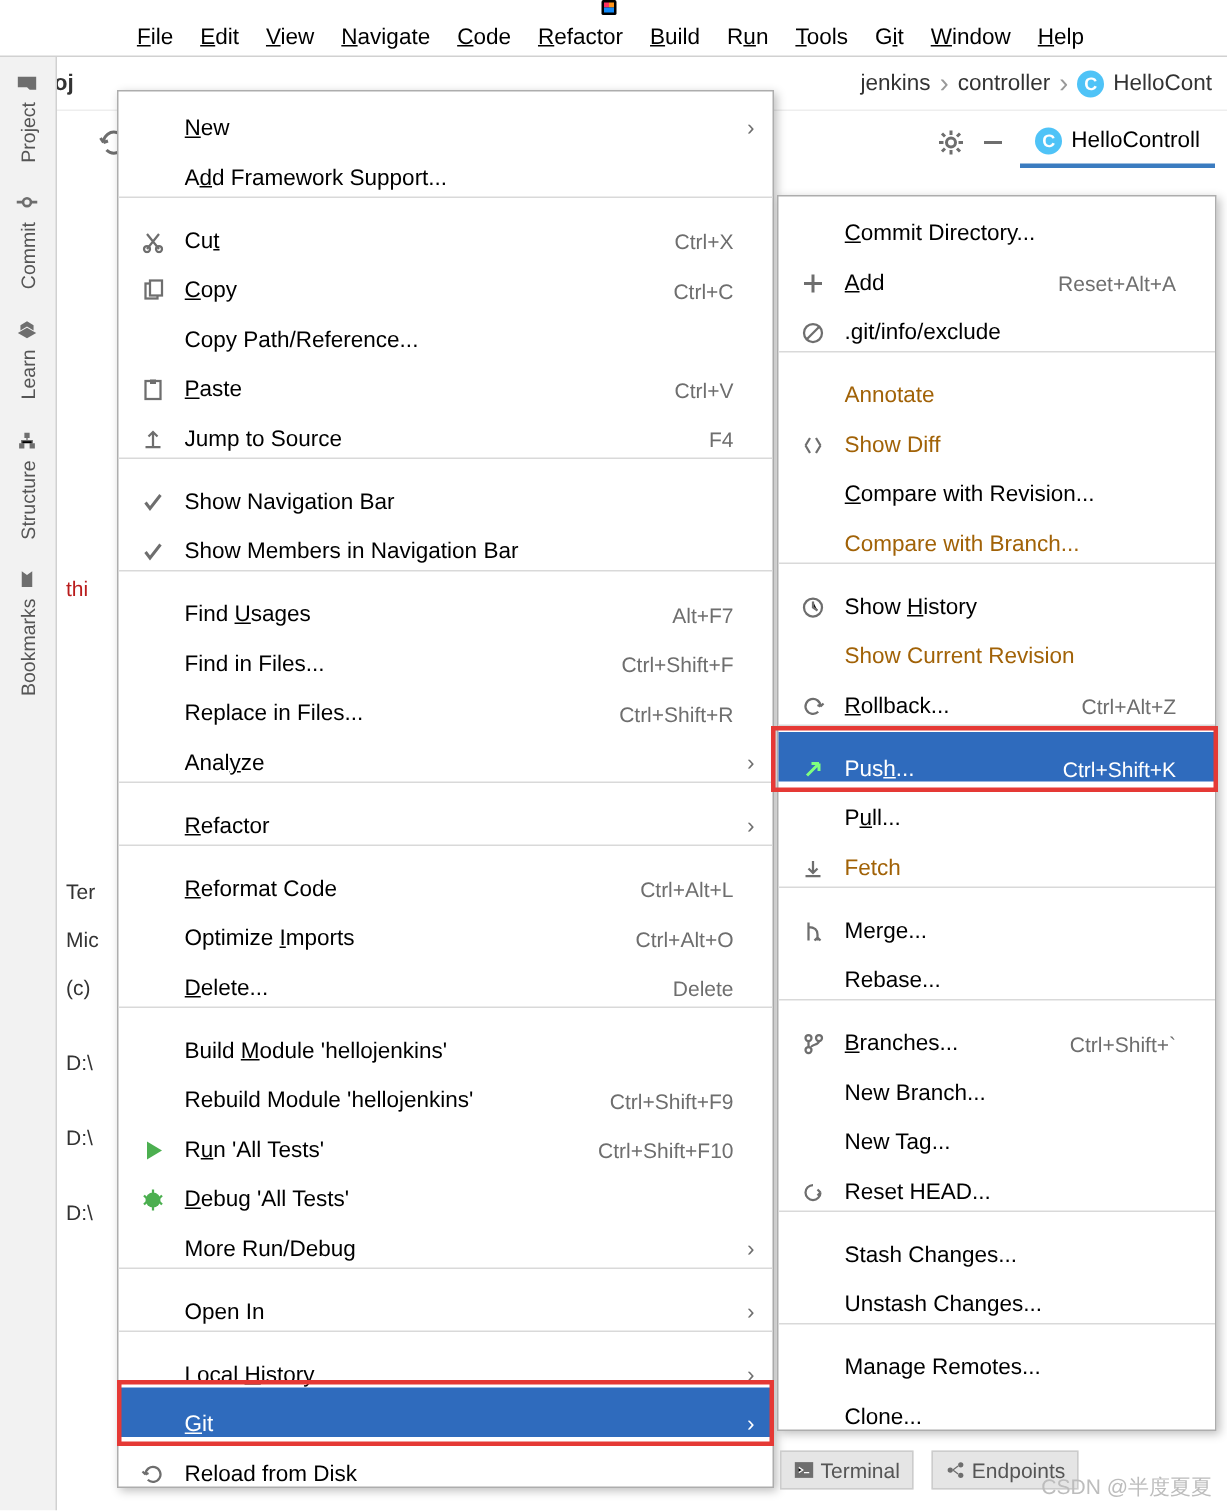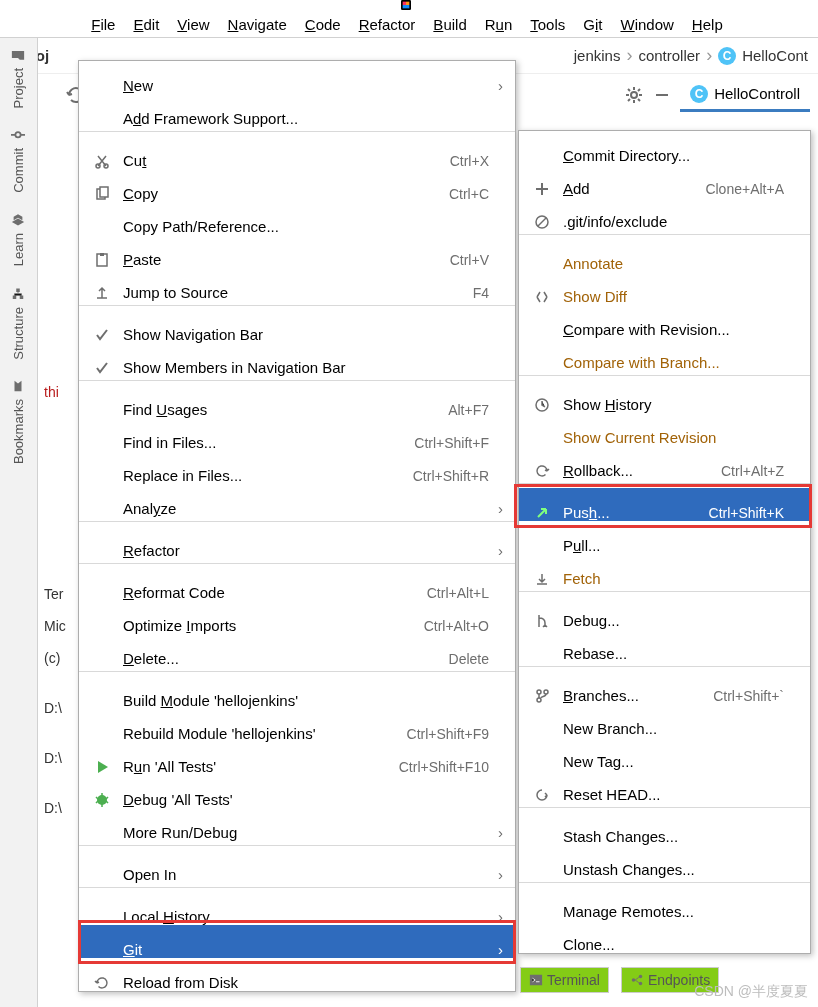--- a/index.html
+++ b/index.html
@@ -40,21 +40,21 @@
 .row.disabled .lbl, .row.disabled .sc, .row.disabled .ico { color: #a16207; }
 .row.sel { background: #2f6bbd; color: #fff; }
 .row.sel .lbl, .row.sel .sc, .row.sel .arrow, .row.sel .ico { color: #fff; }
 .sep { height: 1px; background: #d9d9d9; margin: 4px 0; }
 
 .red-box { position: absolute; border: 3px solid #e53935; pointer-events: none; }
 .rb1 { left: 78px; top: 920px; width: 438px; height: 44px; }
 .rb2 { left: 514px; top: 484px; width: 298px; height: 44px; }
 
 .bottom-tabs { position: absolute; left: 520px; bottom: 14px; display: flex; gap: 12px; font-size: 14px; color: #555; }
-.bottom-tabs .bt { display: flex; align-items: center; gap: 4px; padding: 4px 8px; border: 1px solid #ccc; background: #84cc16; }
+.bottom-tabs .bt { display: flex; align-items: center; gap: 4px; padding: 4px 8px; border: 1px solid #ccc; background: #e5e5e5; }
 
 .watermark { position: absolute; right: 10px; bottom: 6px; font-size: 14px; color: #bdbdbd; }
 
 svg { display: block; }
 </style>
 </head>
 <body>
 
 <div class="menubar">
   <svg class="logo" viewBox="0 0 24 24">
@@ -360,21 +360,21 @@
       <span class="lbl"><u>C</u>ommit Directory...</span>
       <span class="arrow"></span>
     </div>
     <div class="row">
       <span class="ico">
         <svg width="16" height="16" viewBox="0 0 16 16">
           <path stroke="#6e6e6e" stroke-width="2" d="M8 2v12M2 8h12"></path>
         </svg>
       </span>
       <span class="lbl"><u>A</u>dd</span>
-      <span class="sc">Clone+Alt+A</span>
+      <span class="sc">Reset+Alt+A</span>
       <span class="arrow"></span>
     </div>
     <div class="row">
       <span class="ico">
         <svg width="16" height="16" viewBox="0 0 16 16">
           <circle cx="8" cy="8" r="6" fill="none" stroke="#6e6e6e" stroke-width="1.5"></circle>
           <path stroke="#6e6e6e" stroke-width="1.5" d="M4 12L12 4"></path>
         </svg>
       </span>
       <span class="lbl">.git/info/exclude</span>
@@ -456,21 +456,21 @@
       <span class="lbl">Fetch</span>
       <span class="arrow"></span>
     </div>
     <div class="sep"></div>
     <div class="row">
       <span class="ico">
         <svg width="16" height="16" viewBox="0 0 16 16">
           <path fill="none" stroke="#6e6e6e" stroke-width="1.5" d="M5 2v12M5 5c4 0 6 2 6 5v4M11 12l-2 2M11 12l2 2"></path>
         </svg>
       </span>
-      <span class="lbl">Debug...</span>
+      <span class="lbl">Merge...</span>
       <span class="arrow"></span>
     </div>
     <div class="row">
       <span class="ico"></span>
       <span class="lbl">Rebase...</span>
       <span class="arrow"></span>
     </div>
     <div class="sep"></div>
     <div class="row">
       <span class="ico">

